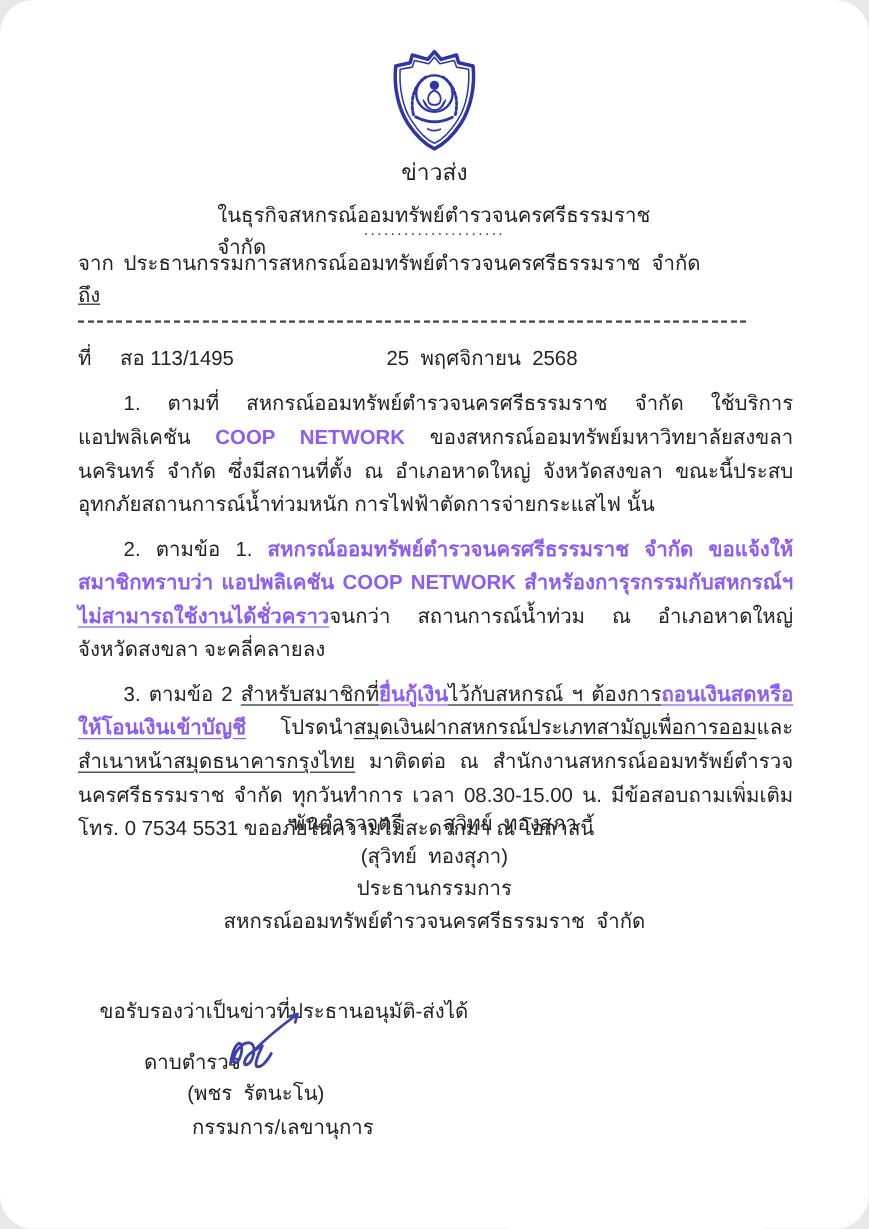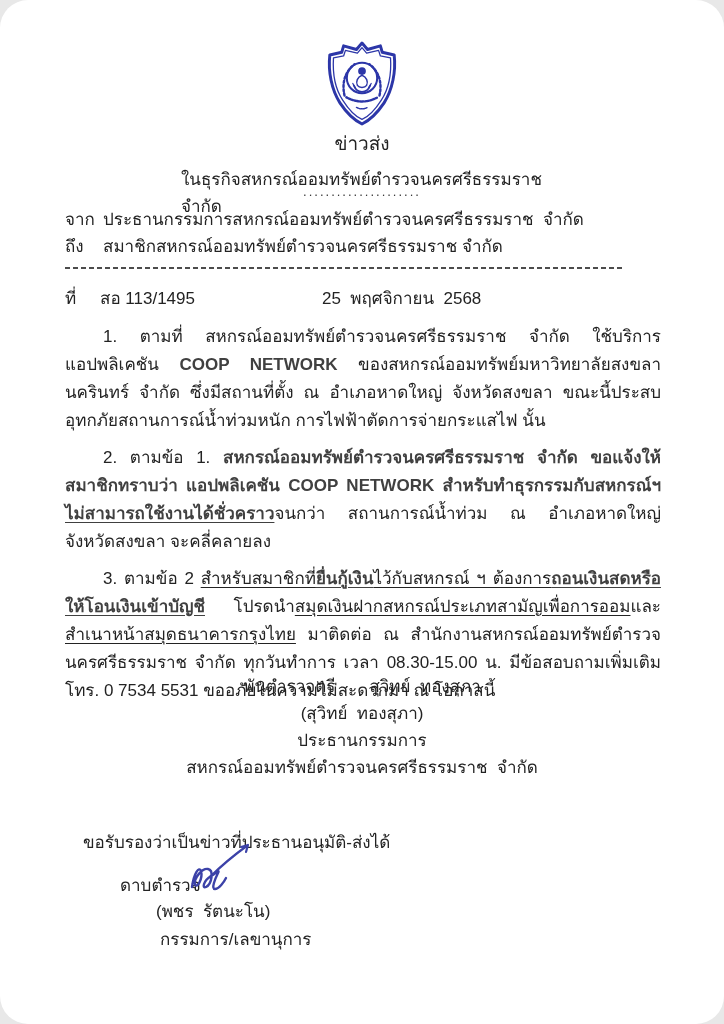--- a/index.html
+++ b/index.html
@@ -25,21 +25,21 @@
     height:2px;width:557px;
     background:repeating-linear-gradient(90deg,#4c4c4c 0 5px,transparent 5px 8px);
   }
   .ref-line{font-size:17px;}
   .body-text{
     width:596px;
     font-size:17px;line-height:28px;
     text-align:justify;
   }
   .body-text p{margin:0 0 9px 0;text-indent:38px;}
-  .b{font-weight:bold;color:#404040;}
+  .b{font-weight:bold;color:#8b5cf6;}
   .u{text-decoration:underline;text-underline-offset:3px;}
   .closing{font-size:17px;margin-top:10px;text-indent:38px;}
   .sign-block{
     width:420px;text-align:center;
     font-size:17px;line-height:27px;
   }
   .sign-row{display:flex;justify-content:center;gap:34px;}
   .certify{font-size:17px;}
   svg{display:block;}
 </style>
@@ -74,36 +74,35 @@
   </div>
 
   <div class="abs center doc-title" style="top:128px;">ข่าวส่ง</div>
   <div class="abs center doc-subtitle pre" style="top:165px;">ในธุรกิจสหกรณ์ออมทรัพย์ตำรวจนครศรีธรรมราช  จำกัด</div>
   <div class="abs center dotted" style="top:184px;">.....................</div>
 
   <div class="abs meta-line" style="left:65px;top:205px;width:600px;">
     <span class="meta-label">จาก</span>
     <span class="pre">ประธานกรรมการสหกรณ์ออมทรัพย์ตำรวจนครศรีธรรมราช  จำกัด</span>
   </div>
-  <div class="abs meta-line" style="left:65px;top:232px;width:600px;">
+  <div class="abs meta-line" style="left:65px;top:232px;width:600px;text-decoration:underline;">
     <span class="meta-label">ถึง</span>
-    <span class="pre">สมาชิกสหกรณ์ออมทรัพย์ตำรวจนครศรีธรรมราช จำกัด</span>
   </div>
 
   <div class="abs dash-rule" style="left:65px;top:267px;"></div>
 
   <div class="abs ref-line" style="left:65px;top:284px;width:600px;">
     <span class="abs" style="left:0;top:0;">ที่</span>
     <span class="abs" style="left:35px;top:0;">สอ 113/1495</span>
     <span class="abs pre" style="left:257px;top:0;">25  พฤศจิกายน  2568</span>
   </div>
 
   <div class="abs body-text" style="left:65px;top:323px;">
     <p><span>1. ตามที่ สหกรณ์ออมทรัพย์ตำรวจนครศรีธรรมราช จำกัด ใช้บริการแอปพลิเคชัน </span><span class="b">COOP NETWORK</span><span> ของสหกรณ์ออมทรัพย์มหาวิทยาลัยสงขลานครินทร์ จำกัด ซึ่งมีสถานที่ตั้ง ณ อำเภอหาดใหญ่ จังหวัดสงขลา ขณะนี้ประสบอุทกภัยสถานการณ์น้ำท่วมหนัก การไฟฟ้าตัดการจ่ายกระแสไฟ นั้น</span></p>
-    <p><span>2. ตามข้อ 1. </span><span class="b">สหกรณ์ออมทรัพย์ตำรวจนครศรีธรรมราช จำกัด ขอแจ้งให้สมาชิกทราบว่า แอปพลิเคชัน COOP NETWORK สำหรับทำธุรกรรมกับสหกรณ์ฯ </span><span class="b u">ไม่สามารถใช้งานได้ชั่วคราว</span><span>จนกว่า สถานการณ์น้ำท่วม ณ อำเภอหาดใหญ่ จังหวัดสงขลา จะคลี่คลายลง</span></p>
+    <p><span>2. ตามข้อ 1. </span><span class="b">สหกรณ์ออมทรัพย์ตำรวจนครศรีธรรมราช จำกัด ขอแจ้งให้สมาชิกทราบว่า แอปพลิเคชัน COOP NETWORK สำหรัองการุรกรรมกับสหกรณ์ฯ </span><span class="b u">ไม่สามารถใช้งานได้ชั่วคราว</span><span>จนกว่า สถานการณ์น้ำท่วม ณ อำเภอหาดใหญ่ จังหวัดสงขลา จะคลี่คลายลง</span></p>
     <p><span>3. ตามข้อ 2 </span><span class="u">สำหรับสมาชิกที่</span><span class="b u">ยื่นกู้เงิน</span><span class="u">ไว้กับสหกรณ์ ฯ ต้องการ</span><span class="b u">ถอนเงินสดหรือให้โอนเงินเข้าบัญชี</span><span> โปรดนำ</span><span class="u">สมุดเงินฝากสหกรณ์ประเภทสามัญเพื่อการออม</span><span>และ</span><span class="u">สำเนาหน้าสมุดธนาคารกรุงไทย</span><span> มาติดต่อ ณ สำนักงานสหกรณ์ออมทรัพย์ตำรวจนครศรีธรรมราช จำกัด ทุกวันทำการ เวลา 08.30-15.00 น. มีข้อสอบถามเพิ่มเติม โทร. 0 7534 5531 ขออภัยในความไม่สะดวกมา ณ โอกาสนี้</span></p>
   </div>
 
   <div class="abs sign-block" style="left:152px;top:673px;">
     <div class="sign-row">
       <span class="pre">พันตำรวจตรี</span>
       <span class="pre">สุวิทย์  ทองสุภา</span>
     </div>
     <div class="pre">(สุวิทย์  ทองสุภา)</div>
     <div>ประธานกรรมการ</div>

